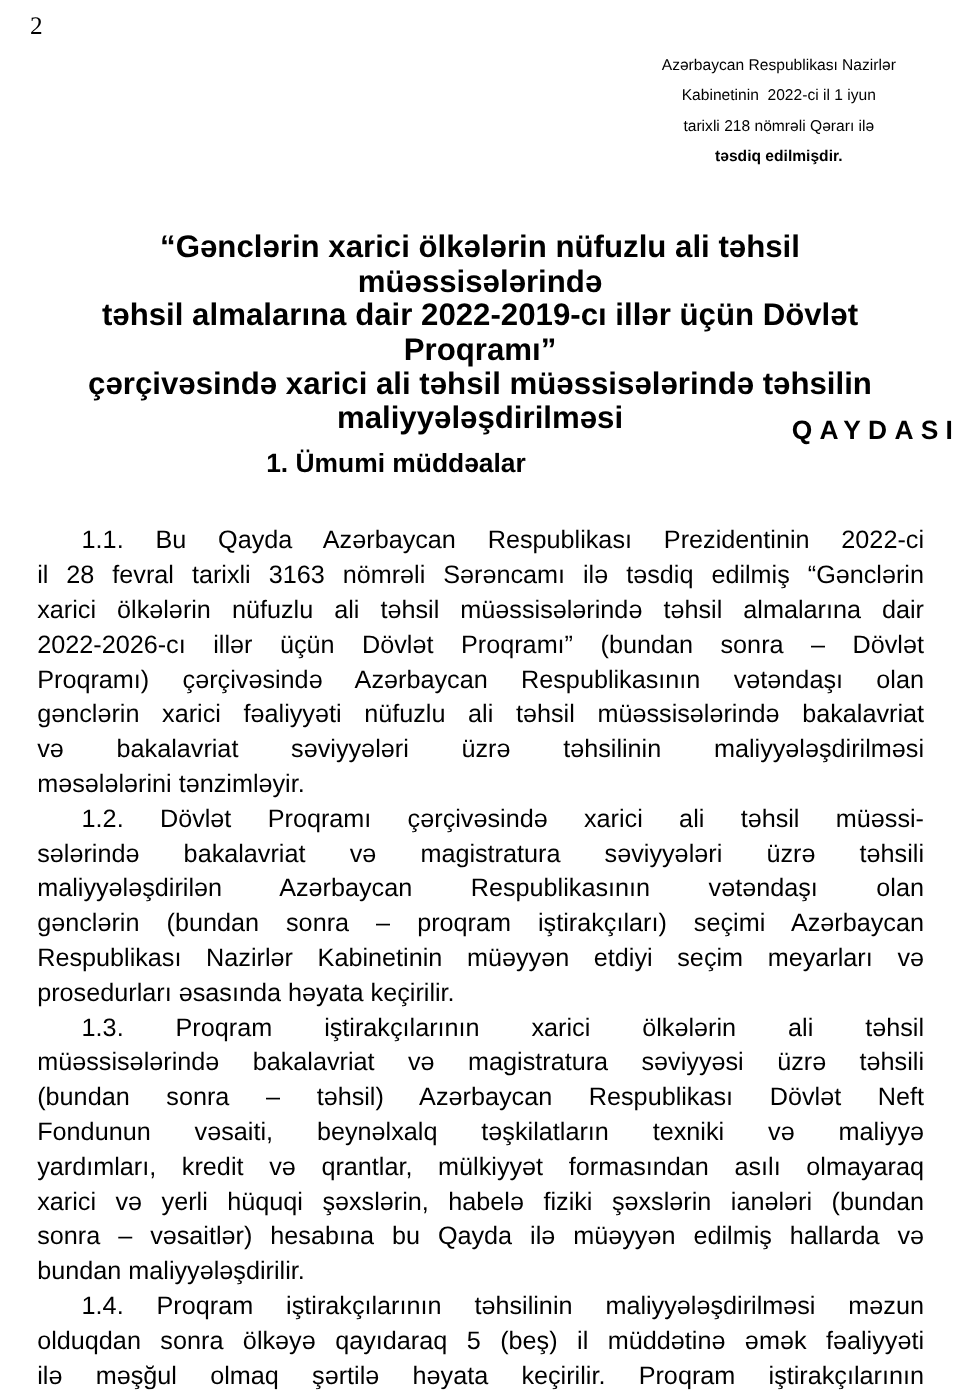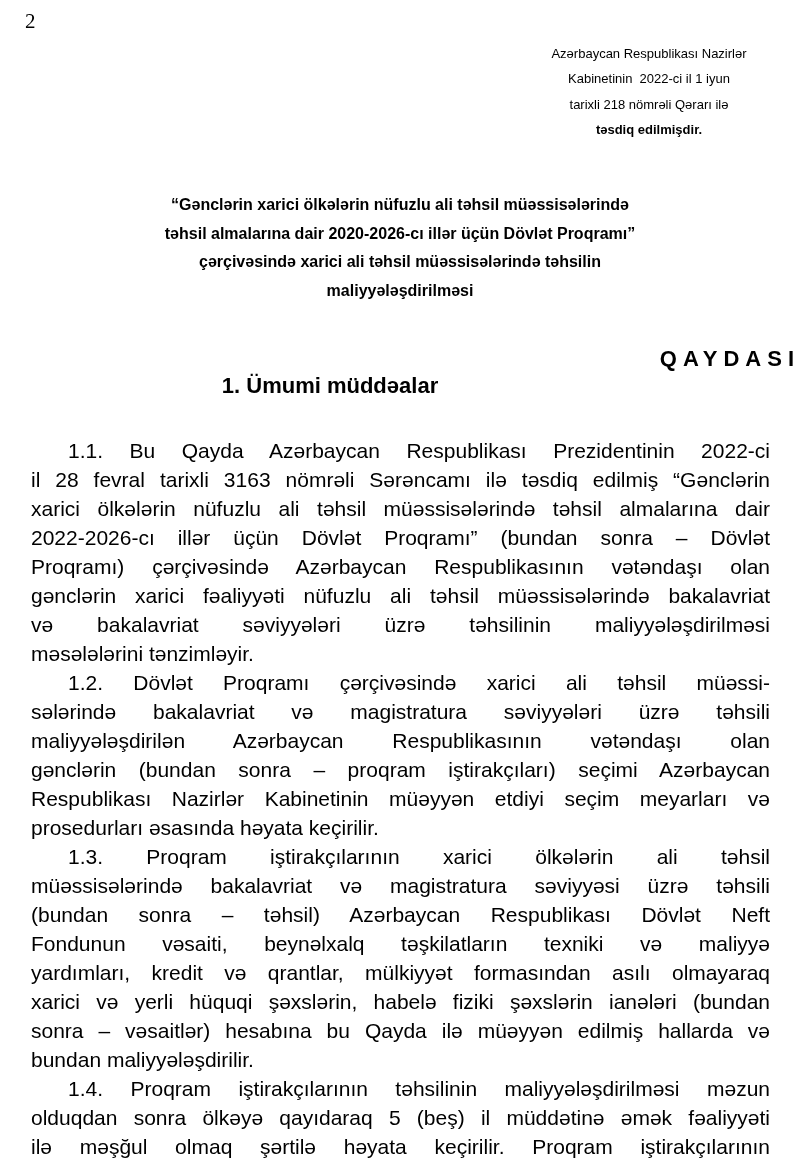--- a/index.html
+++ b/index.html
@@ -31,21 +31,21 @@
     line-height: 25.3px;
   }
   .approval-approved { font-weight: 700; }
   .doc-title {
     position: absolute;
     top: 191px;
     left: 30px;
     width: 740px;
     text-align: center;
     font-weight: 700;
-    font-size: 16px;
+    font-size: 26px;
     line-height: 28.5px;
   }
   .doc-heading {
     position: absolute;
     top: 346px;
     left: 0;
     width: 800px;
     text-align: right;
     font-weight: 700;
     font-size: 22px;
@@ -86,21 +86,21 @@
   <div>
       <div class="tline">Azərbaycan Respublikası Nazirlər</div>
       <div class="tline">Kabinetinin&nbsp; 2022-ci il 1 iyun</div>
       <div class="tline">tarixli 218 nömrəli Qərarı ilə</div>
     </div>
   <div class="approval-approved">təsdiq edilmişdir.</div>
 </div>
 
 <div class="doc-title">
     <div class="tline">“Gənclərin xarici ölkələrin nüfuzlu ali təhsil müəssisələrində</div>
-    <div class="tline">təhsil almalarına dair 2020-2026-cı illər üçün Dövlət Proqramı”</div>
+    <div class="tline">təhsil almalarına dair 2022-2019-cı illər üçün Dövlət Proqramı”</div>
     <div class="tline">çərçivəsində xarici ali təhsil müəssisələrində təhsilin</div>
     <div class="tline">maliyyələşdirilməsi</div>
   </div>
 
 <div class="doc-heading">QAYDASI</div>
 
 <div class="section-heading">1. Ümumi müddəalar</div>
 
 <div class="content">
     <div class="para">

